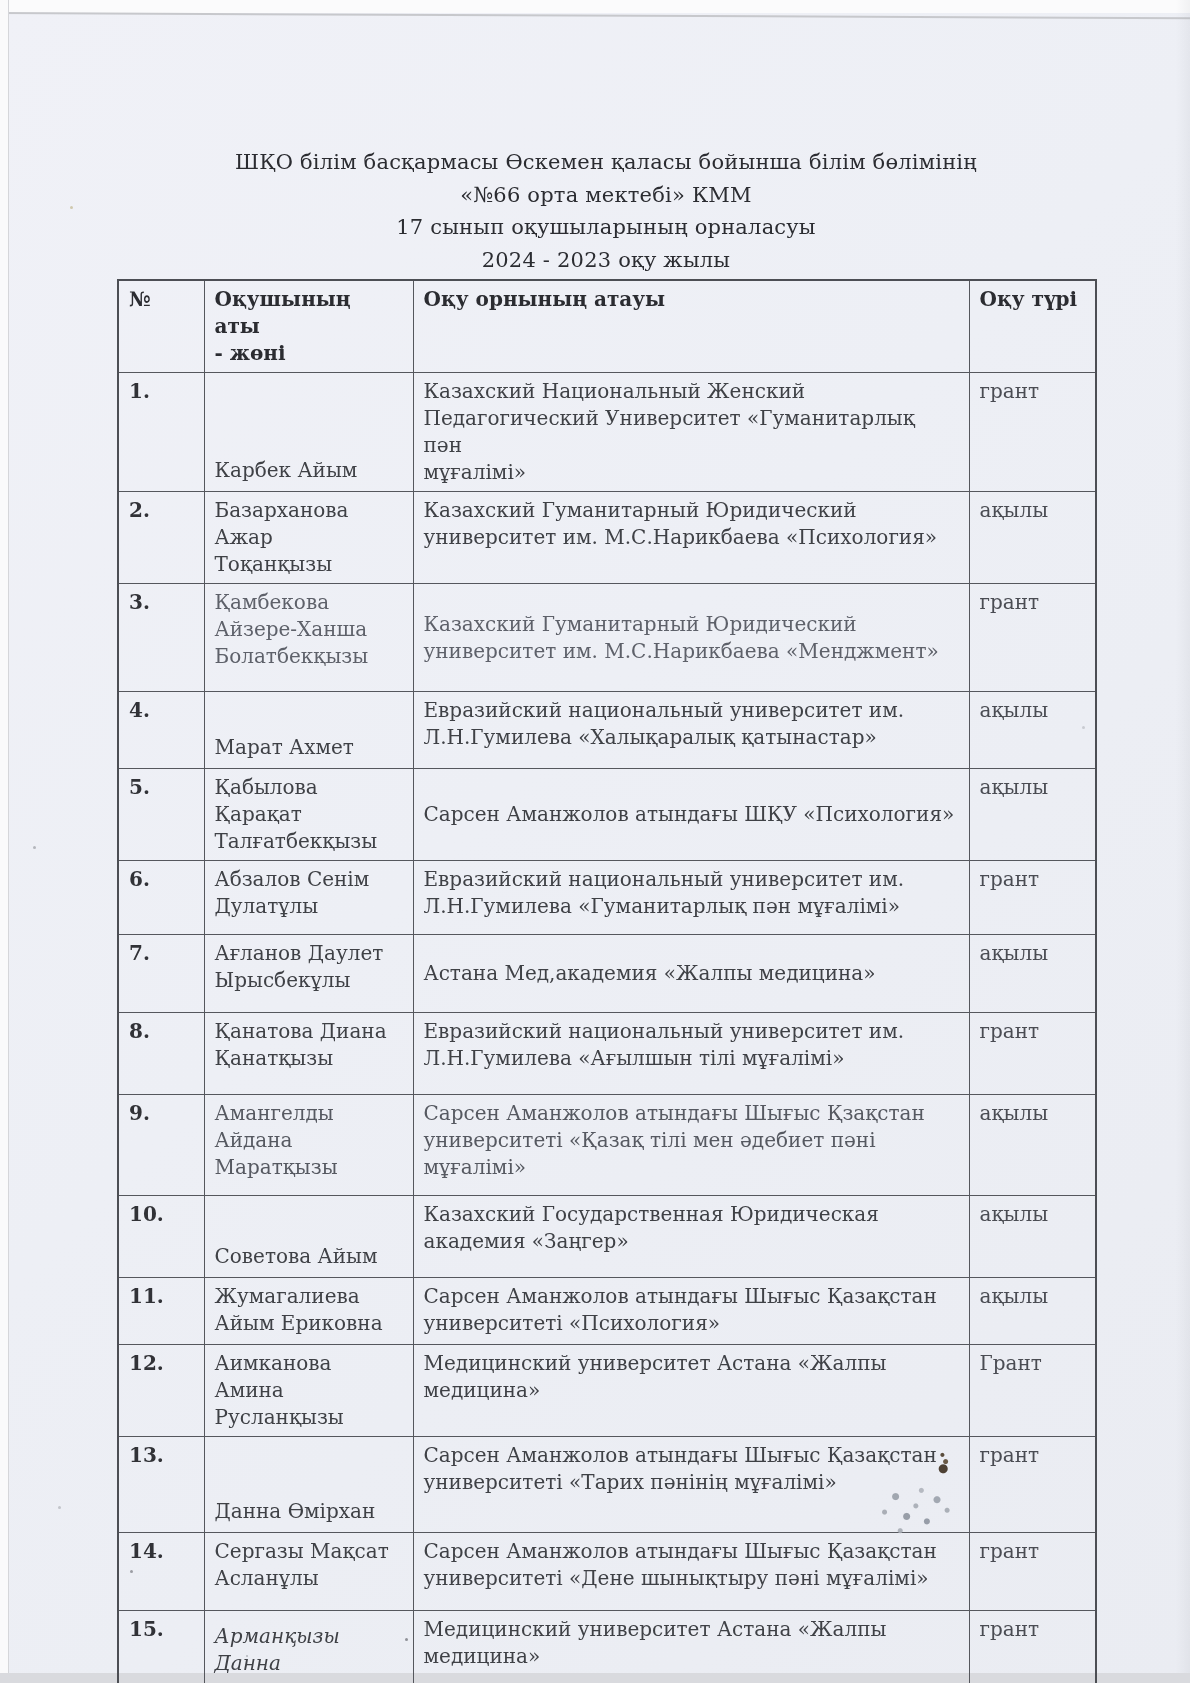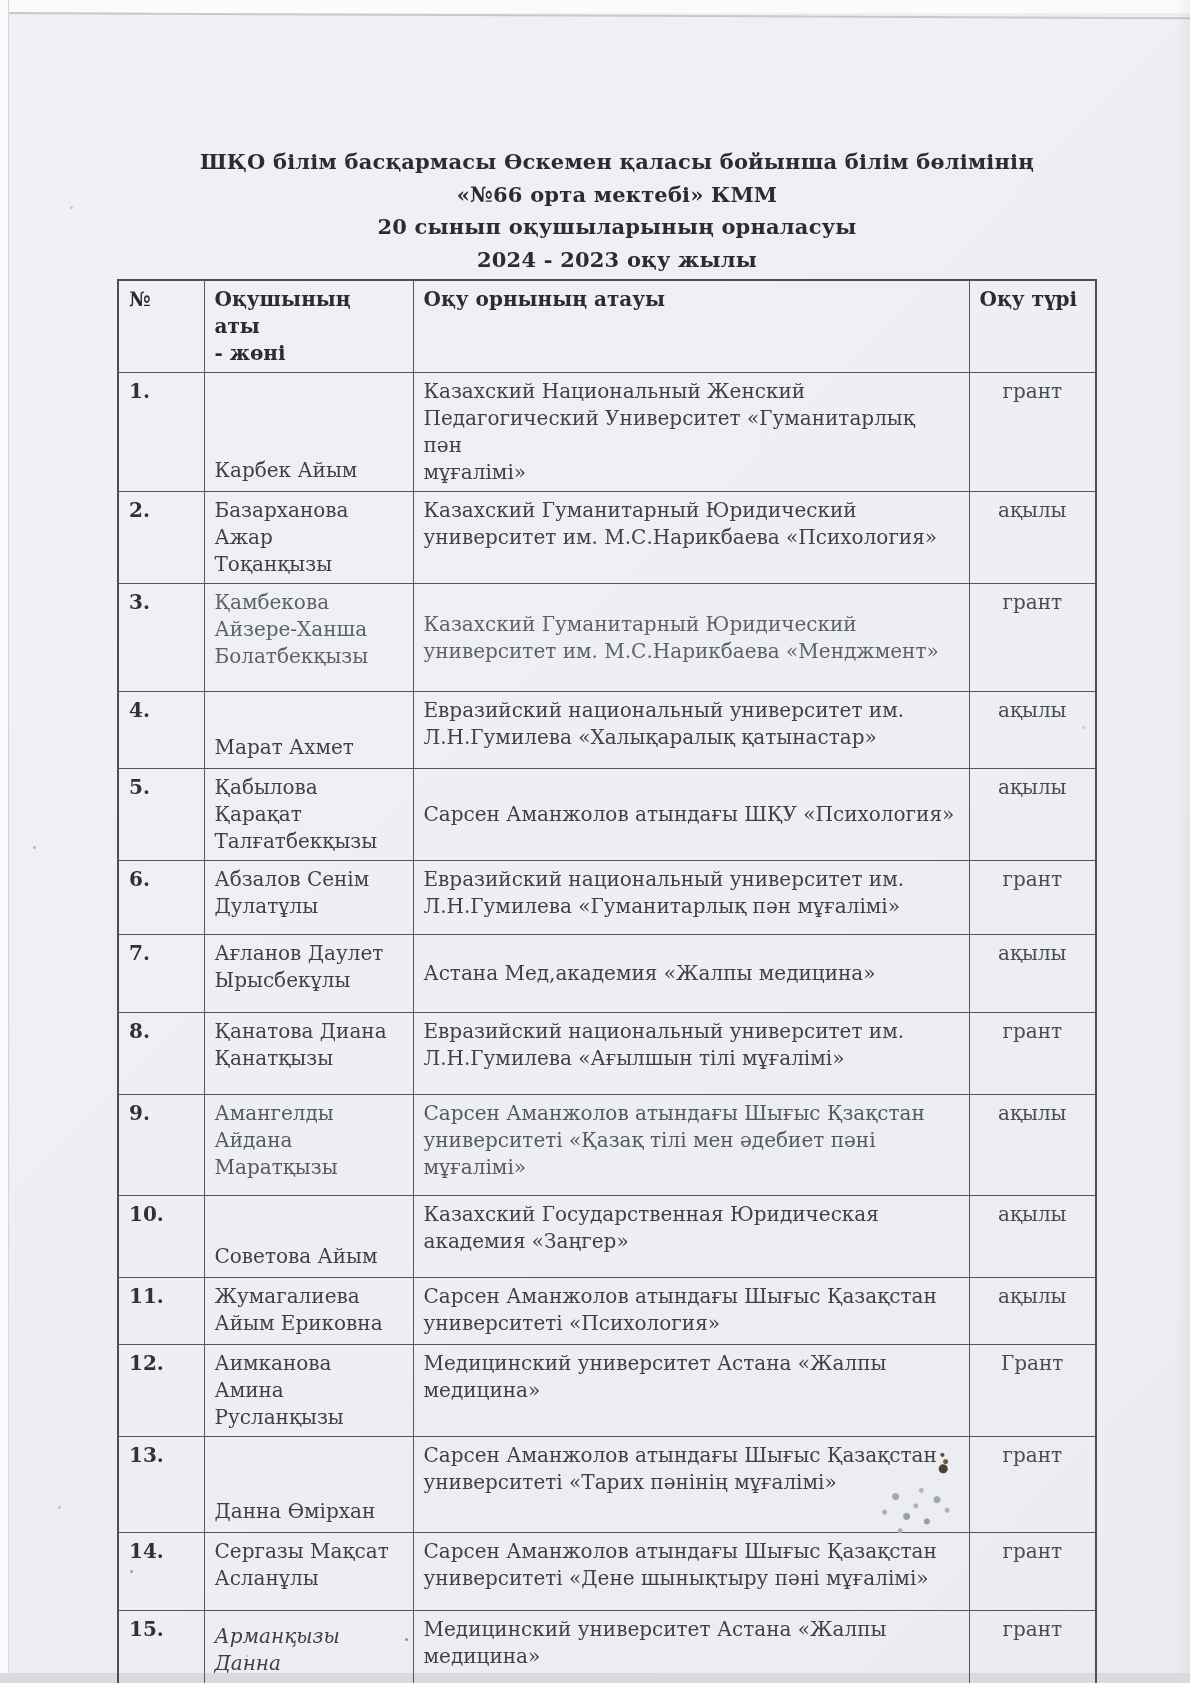--- a/index.html
+++ b/index.html
@@ -18,22 +18,22 @@
   .top-white{position:absolute;top:0;left:0;right:0;height:13px;background:#fbfbfc;}
   .top-line{position:absolute;top:12px;left:-4px;width:1210px;height:2px;background:#c7c8cc;
             transform:rotate(0.25deg);transform-origin:left top;}
   .top-teal{position:absolute;top:0;left:0;width:640px;height:3px;background:#bfd8d2;opacity:.55;}
   .left-white{position:absolute;top:0;left:0;bottom:0;width:8px;background:#fafafb;border-right:1px solid #d5d6da;}
   .bottom-strip{position:absolute;left:0;right:0;bottom:0;height:10px;background:#d9dade;}
   .right-shade{position:absolute;top:0;right:0;bottom:0;width:14px;background:linear-gradient(to right,rgba(0,0,0,0),rgba(120,122,130,.08));}
 
   
   .title-block{
-    position:absolute;top:146px;left:128px;width:978px;
-    text-align:center;font-weight:bold;font-size:21px;line-height:32.5px;
+    position:absolute;top:146px;left:117px;width:978px;
+    text-align:center;font-weight:normal;font-size:21px;line-height:32.5px;
     color:#2b2c31;letter-spacing:.2px;
   }
   .title-line{display:block;white-space:pre-line;}
 
   
   table.placement{
     position:absolute;top:279px;left:117px;width:978px;
     border-collapse:collapse;table-layout:fixed;
     font-size:20px;line-height:27px;color:#3f4146;
   }
@@ -47,21 +47,21 @@
     padding:5px 10px 5px 10px;
     white-space:pre-line;
     overflow:hidden;
   }
   table.placement{border:2px solid #4c4e54;}
   thead tr{height:56px;}
   thead th{font-weight:bold;text-align:left;color:#2b2c31;padding-top:7px;}
   thead th:nth-child(4){text-align:left;}
 
   td:nth-child(1){font-weight:bold;color:#313237;padding-left:9px;}
-  td:nth-child(4){text-align:center;padding-top:9px;color:#4a4c53;}
+  td:nth-child(4){text-align:left;padding-top:9px;color:#4a4c53;}
 
   tbody tr:nth-child(1){height:90px;}
   tbody tr:nth-child(2){height:65px;}
   tbody tr:nth-child(3){height:108px;}
   tbody tr:nth-child(4){height:77px;}
   tbody tr:nth-child(5){height:76px;}
   tbody tr:nth-child(6){height:74px;}
   tbody tr:nth-child(7){height:78px;}
   tbody tr:nth-child(8){height:82px;}
   tbody tr:nth-child(9){height:101px;}
@@ -124,21 +124,21 @@
   <div class="top-teal"></div>
   <div class="top-white"></div>
   <div class="top-line"></div>
   <div class="left-white"></div>
   <div class="right-shade"></div>
   <div class="bottom-strip"></div>
 
   <div class="title-block">
     <span class="title-line">ШҚО білім басқармасы Өскемен қаласы бойынша білім бөлімінің</span>
     <span class="title-line">«№66 орта мектебі» КММ</span>
-    <span class="title-line">20 сынып оқушыларының орналасуы</span>
+    <span class="title-line">17 сынып оқушыларының орналасуы</span>
     <span class="title-line">2024 - 2023 оқу жылы</span>
   </div>
 
   <table class="placement">
     <colgroup>
       <col class="c1">
         <col class="c2">
         <col class="c3">
         <col class="c4">
     </colgroup>

